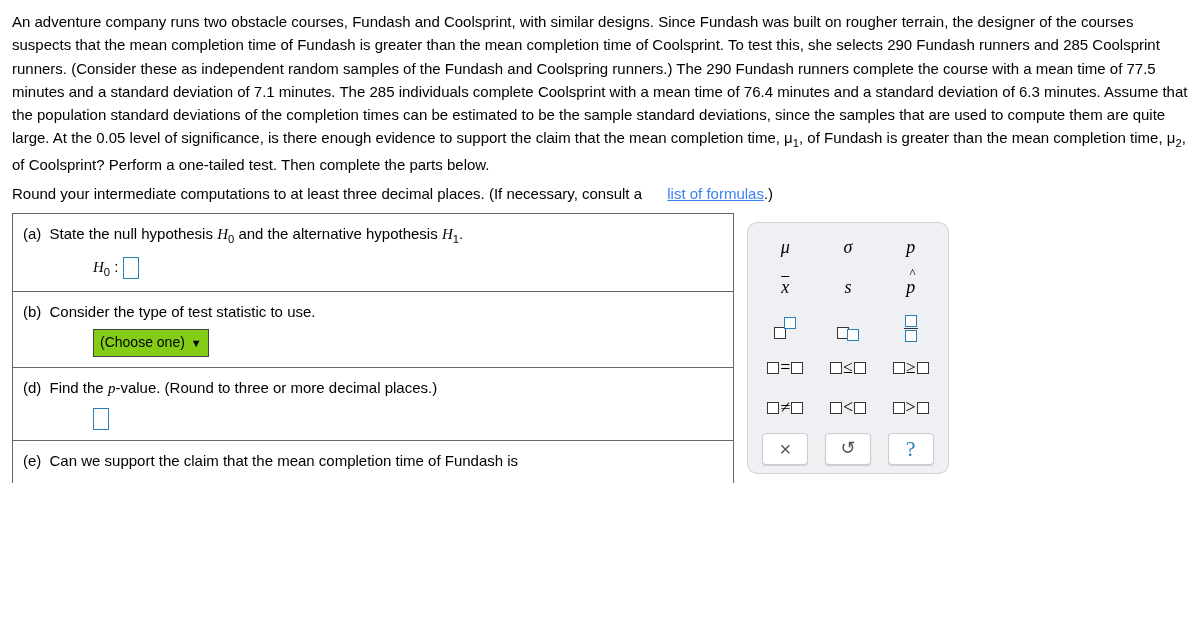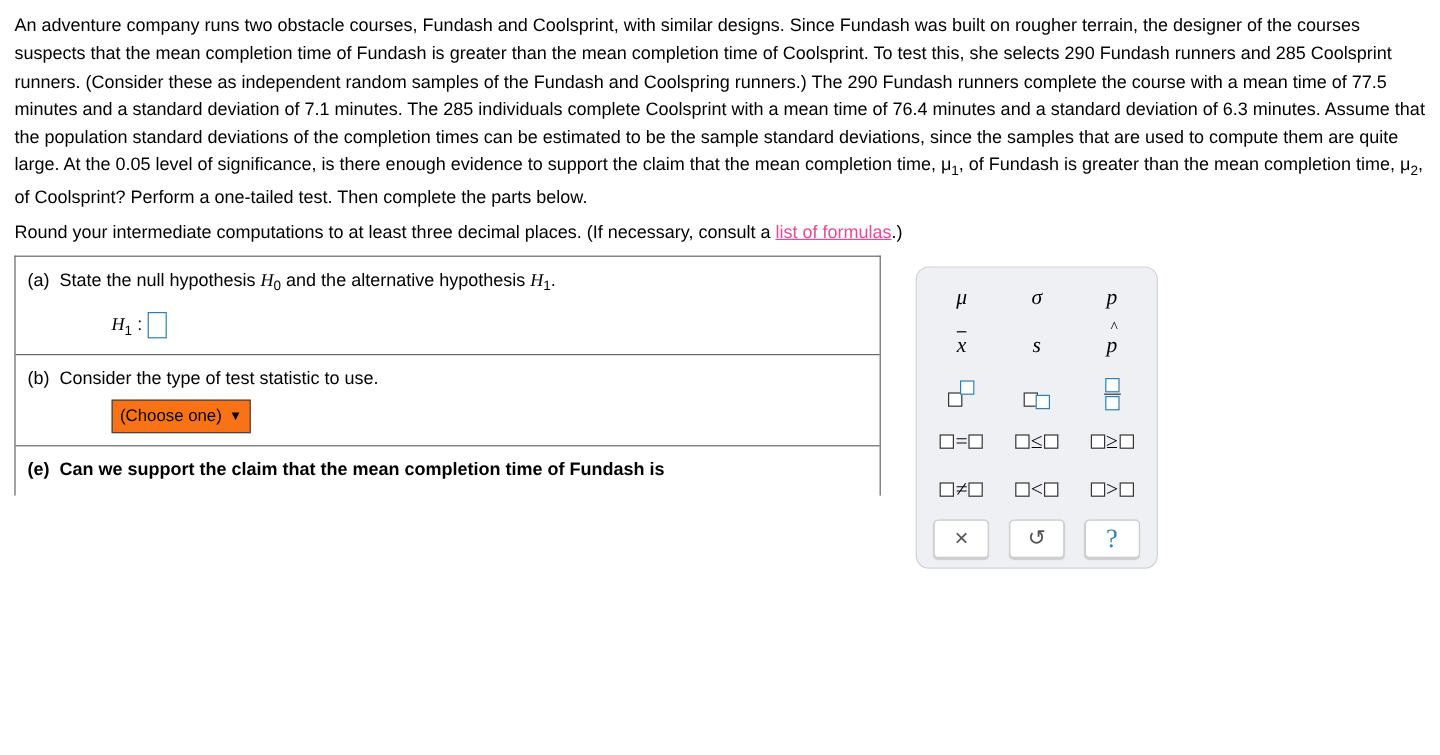--- a/index.html
+++ b/index.html
@@ -6,25 +6,25 @@
     font-family: Arial, Helvetica, sans-serif;
     font-size: 15px;
     color: #000;
     margin: 0;
     padding: 10px 12px;
     width: 1200px;
     box-sizing: border-box;
     line-height: 1.55;
   }
   .sub { font-size: 0.75em; vertical-align: sub; }
-  .formulas-link { color: #ec4899; text-decoration: underline; }
+  .formulas-link { color: #3b82f6; text-decoration: underline; margin-left: 21px; }
   .main-area {
     display: flex;
     align-items: flex-start;
-    gap: 30px;
+    gap: 14px;
     margin-top: 8px;
   }
   .question-box {
     border: 1px solid #666;
     border-bottom: none;
     width: 720px;
   }
   .question-box .row {
     border-bottom: 1px solid #666;
     padding: 8px 10px 10px 10px;
@@ -37,21 +37,21 @@
     display: inline-block;
     width: 14px;
     height: 20px;
     border: 1px solid #2b7fb8;
     background: #fff;
     vertical-align: middle;
   }
   .dropdown {
     border: 1px solid #444;
     padding: 2px 6px;
-    background: #f97316;
+    background: #84cc16;
     display: inline-flex;
     align-items: center;
     cursor: pointer;
     font-size: 14px;
   }
   .dropdown .tri { margin-left: 6px; font-size: 11px; }
   .italic { font-style: italic; font-family: 'Times New Roman', serif;}
   .symbol-panel {
     margin-top: 10px;
     width: 200px;
@@ -107,39 +107,48 @@
 
 <div class="main-area">
 
   <div class="question-box">
 
     <div class="row">
       <span class="part-letter">(a)</span>
       <span class="part-text">
         <span>State the null hypothesis </span><span class="italic">H</span><span class="sub">0</span><span> and the alternative hypothesis </span><span class="italic">H</span><span class="sub">1</span><span>.</span>
       </span>
-      <div class="indent" style="margin-top:10px;">
-        <span class="italic">H</span><span class="sub">1</span><span> : </span><span class="math-input"></span>
+      <div class="indent">
+        <span class="italic">H</span><span class="sub">0</span><span> : </span><span class="math-input"></span>
       </div>
     </div>
 
     <div class="row">
       <span class="part-letter">(b)</span>
       <span class="part-text">Consider the type of test statistic to use.</span>
       <div class="indent">
         <div class="dropdown">
           <span>(Choose one)</span>
             <span class="tri">▼</span>
         </div>
       </div>
     </div>
 
 
-
-    <div class="row" style="border-bottom:none;font-weight:bold;">
+    <div class="row">
+      <span class="part-letter">(d)</span>
+      <span class="part-text">
+        <span>Find the </span><span class="italic">p</span><span>-value. (Round to three or more decimal places.)</span>
+      </span>
+      <div class="indent">
+        <span class="math-input"></span>
+      </div>
+    </div>
+
+    <div class="row" style="border-bottom:none;">
       <span class="part-letter">(e)</span>
       <span class="part-text">Can we support the claim that the mean completion time of Fundash is</span>
     </div>
 
   </div>
 
   <div class="symbol-panel">
     <div class="symbol-grid">
       <div class="sym-row">
         <div class="sym-btn">

